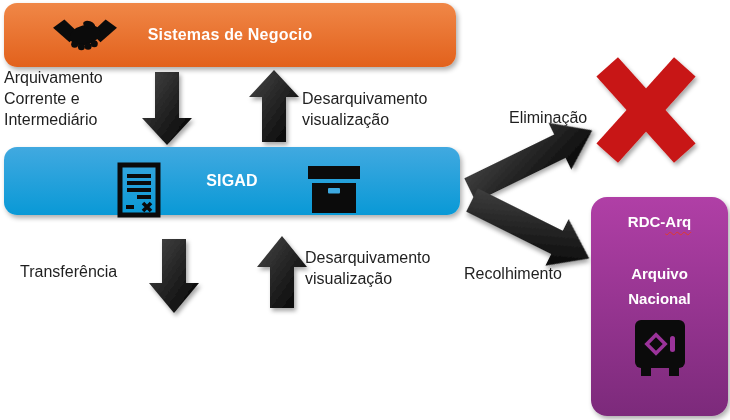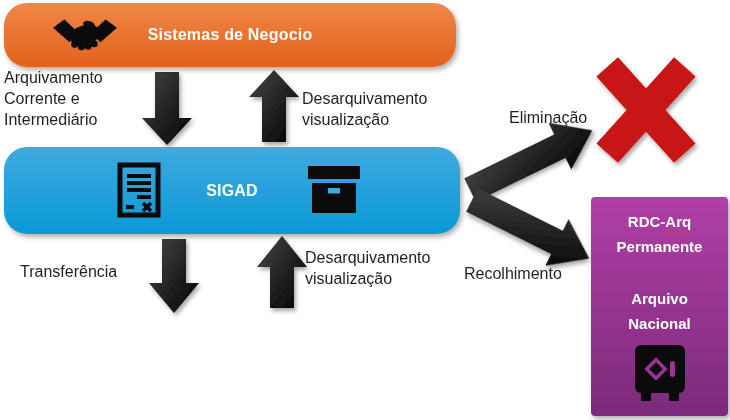--- a/index.html
+++ b/index.html
@@ -1,28 +1,28 @@
 <!DOCTYPE html>
 <html><head>
 <meta charset="utf-8">
 <style>
   html,body{margin:0;padding:0;background:#fff;}
   .canvas{position:relative;width:730px;height:420px;background:#ffffff;overflow:hidden;
           font-family:"Liberation Sans",sans-serif;}
 
   
-  .box{position:absolute;border-radius:23px;box-shadow:2px 3px 5px rgba(0,0,0,.32);
+  .box{position:absolute;border-radius:13px;box-shadow:2px 3px 5px rgba(0,0,0,.32);
        color:#fff;font-weight:bold;}
   .box-business{left:4px;top:3px;width:452px;height:64px;
        background:linear-gradient(#F08747,#E2611C);}
-  .box-sigad{left:4px;top:147px;width:456px;height:87px;
+  .box-sigad{left:4px;top:147px;width:456px;height:68px;
        background:linear-gradient(#41A9E0,#0999D6);}
   .box-intermediate{left:4px;top:317px;width:456px;height:95px;
        background:linear-gradient(#60B456,#3FA52E);}
-  .box-permanent{left:591px;top:197px;width:137px;height:219px;border-radius:4px;
+  .box-permanent{left:591px;top:197px;width:137px;height:219px;border-radius:16px;
        background:linear-gradient(#B03FA6,#7C2A7B);text-align:center;}
 
   .vcenter-label{position:absolute;left:0;right:0;top:50%;transform:translateY(-50%);
        text-align:center;font-size:16px;letter-spacing:.2px;}
   .icon{position:absolute;}
   .ic-handshake{left:48px;top:7px;width:66px;height:52px;}
   .ic-document{left:113px;top:15px;width:44px;height:56px;}
   .ic-archivebox{left:303px;top:18px;width:54px;height:50px;}
   .ic-safe-outline{left:58px;top:17px;width:56px;height:66px;}
   .green-label{position:absolute;left:132px;top:50%;transform:translateY(-50%);
@@ -115,21 +115,20 @@
       <rect x="5" y="18" width="44" height="30"></rect>
       <rect x="21" y="23" width="12" height="5.5" rx="1" fill="#3DA9E0"></rect>
     </svg>
   </div>
 
 
   <div class="box box-permanent">
     <div class="pline">
       <span>RDC-</span><span class="wavy">Arq</span>
     </div>
-    <div class="pline">Permanente</div>
     <div class="pgap"></div>
     <div class="pline">Arquivo</div>
     <div class="pline">Nacional</div>
     <svg class="ic-safe-solid" viewBox="0 0 54 62" xmlns="http://www.w3.org/2000/svg">
       <rect x="8" y="48" width="10" height="10" fill="#0B0B0B"></rect>
       <rect x="36" y="48" width="10" height="10" fill="#0B0B0B"></rect>
       <rect x="2" y="2" width="50" height="48" rx="6" fill="#0B0B0B"></rect>
       <rect x="16.5" y="19.5" width="13" height="13" transform="rotate(45 23 26)" fill="none" stroke="#9B339A" stroke-width="3.5"></rect>
       <rect x="37" y="18" width="5" height="16" rx="2.5" fill="#9B339A"></rect>
     </svg>

